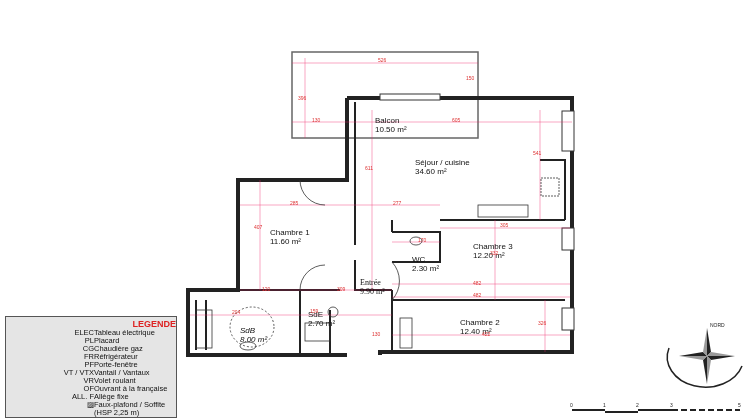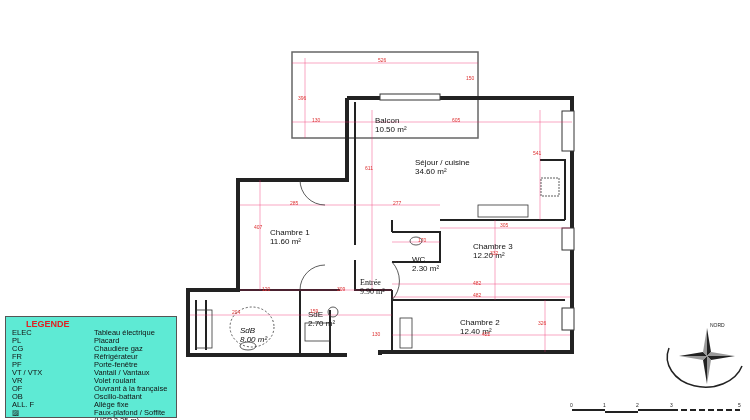--- a/index.html
+++ b/index.html
@@ -1,20 +1,20 @@
 <!DOCTYPE html>
 <html><head>
 <meta charset="utf-8">
 <style>
   html,body{margin:0;padding:0;background:#fff;}
   body{width:750px;height:420px;position:relative;overflow:hidden;font-family:"Liberation Sans",sans-serif;}
   svg{position:absolute;left:0;top:0;}
   .room-label{position:absolute;font-size:8px;line-height:9px;color:#111;}
   .dim{position:absolute;font-size:5px;color:#d33;}
-  .legend{position:absolute;left:5px;top:316px;width:170px;height:100px;border:1px solid #555;background:#5eead4;font-size:7.5px;line-height:8px;color:#111;}
+  .legend{position:absolute;left:5px;top:316px;width:170px;height:100px;border:1px solid #555;background:#e5e5e5;font-size:7.5px;line-height:8px;color:#111;text-align:right;}
   .legend-title{color:#d22;font-weight:bold;font-size:9px;margin:3px 0 1px 20px;}
   .legend-row{display:flex;padding-left:6px;}
   .legend-row .k{width:82px;}
   .scale-lbl{position:absolute;font-size:5px;color:#222;top:402px;}
 </style>
 </head>
 <body>
 
 <svg width="750" height="420" viewBox="0 0 750 420">
 
@@ -192,24 +192,20 @@
     </div>
   <div class="legend-row">
       <span class="k">VR</span>
       <span>Volet roulant</span>
     </div>
   <div class="legend-row">
       <span class="k">OF</span>
       <span>Ouvrant à la française</span>
     </div>
   <div class="legend-row">
-      <span class="k">OB</span>
-      <span>Oscillo-battant</span>
-    </div>
-  <div class="legend-row">
       <span class="k">ALL. F</span>
       <span>Allège fixe</span>
     </div>
   <div class="legend-row">
       <span class="k">▨</span>
       <span>Faux-plafond / Soffite</span>
     </div>
   <div class="legend-row">
       <span class="k"></span>
       <span>(HSP 2,25 m)</span>

